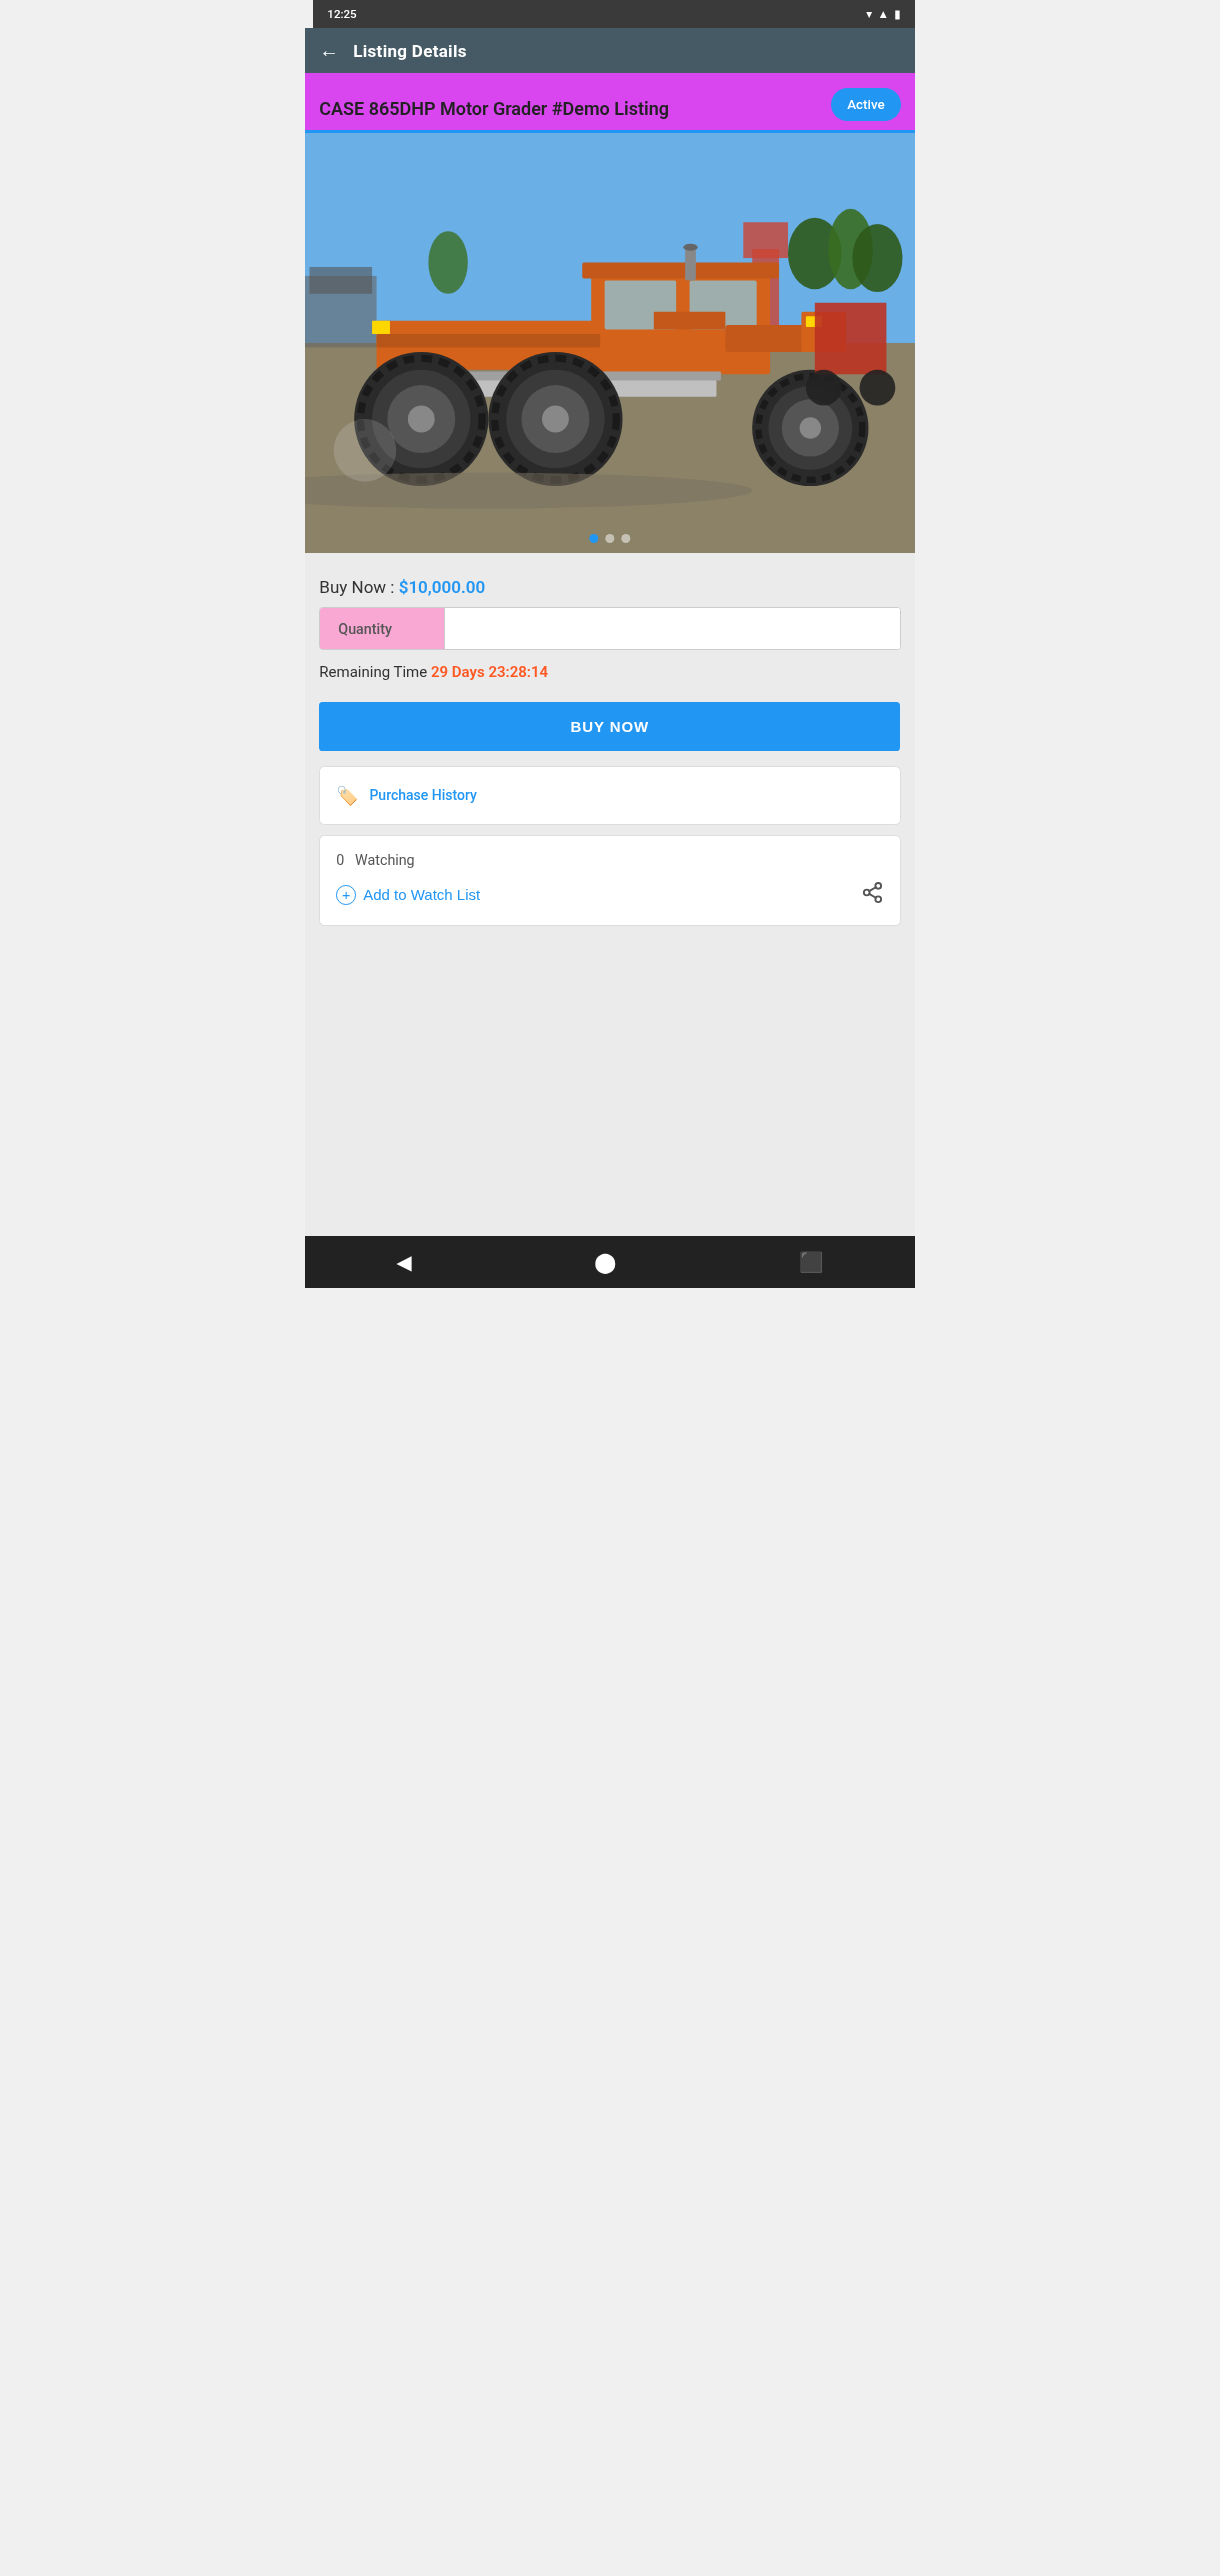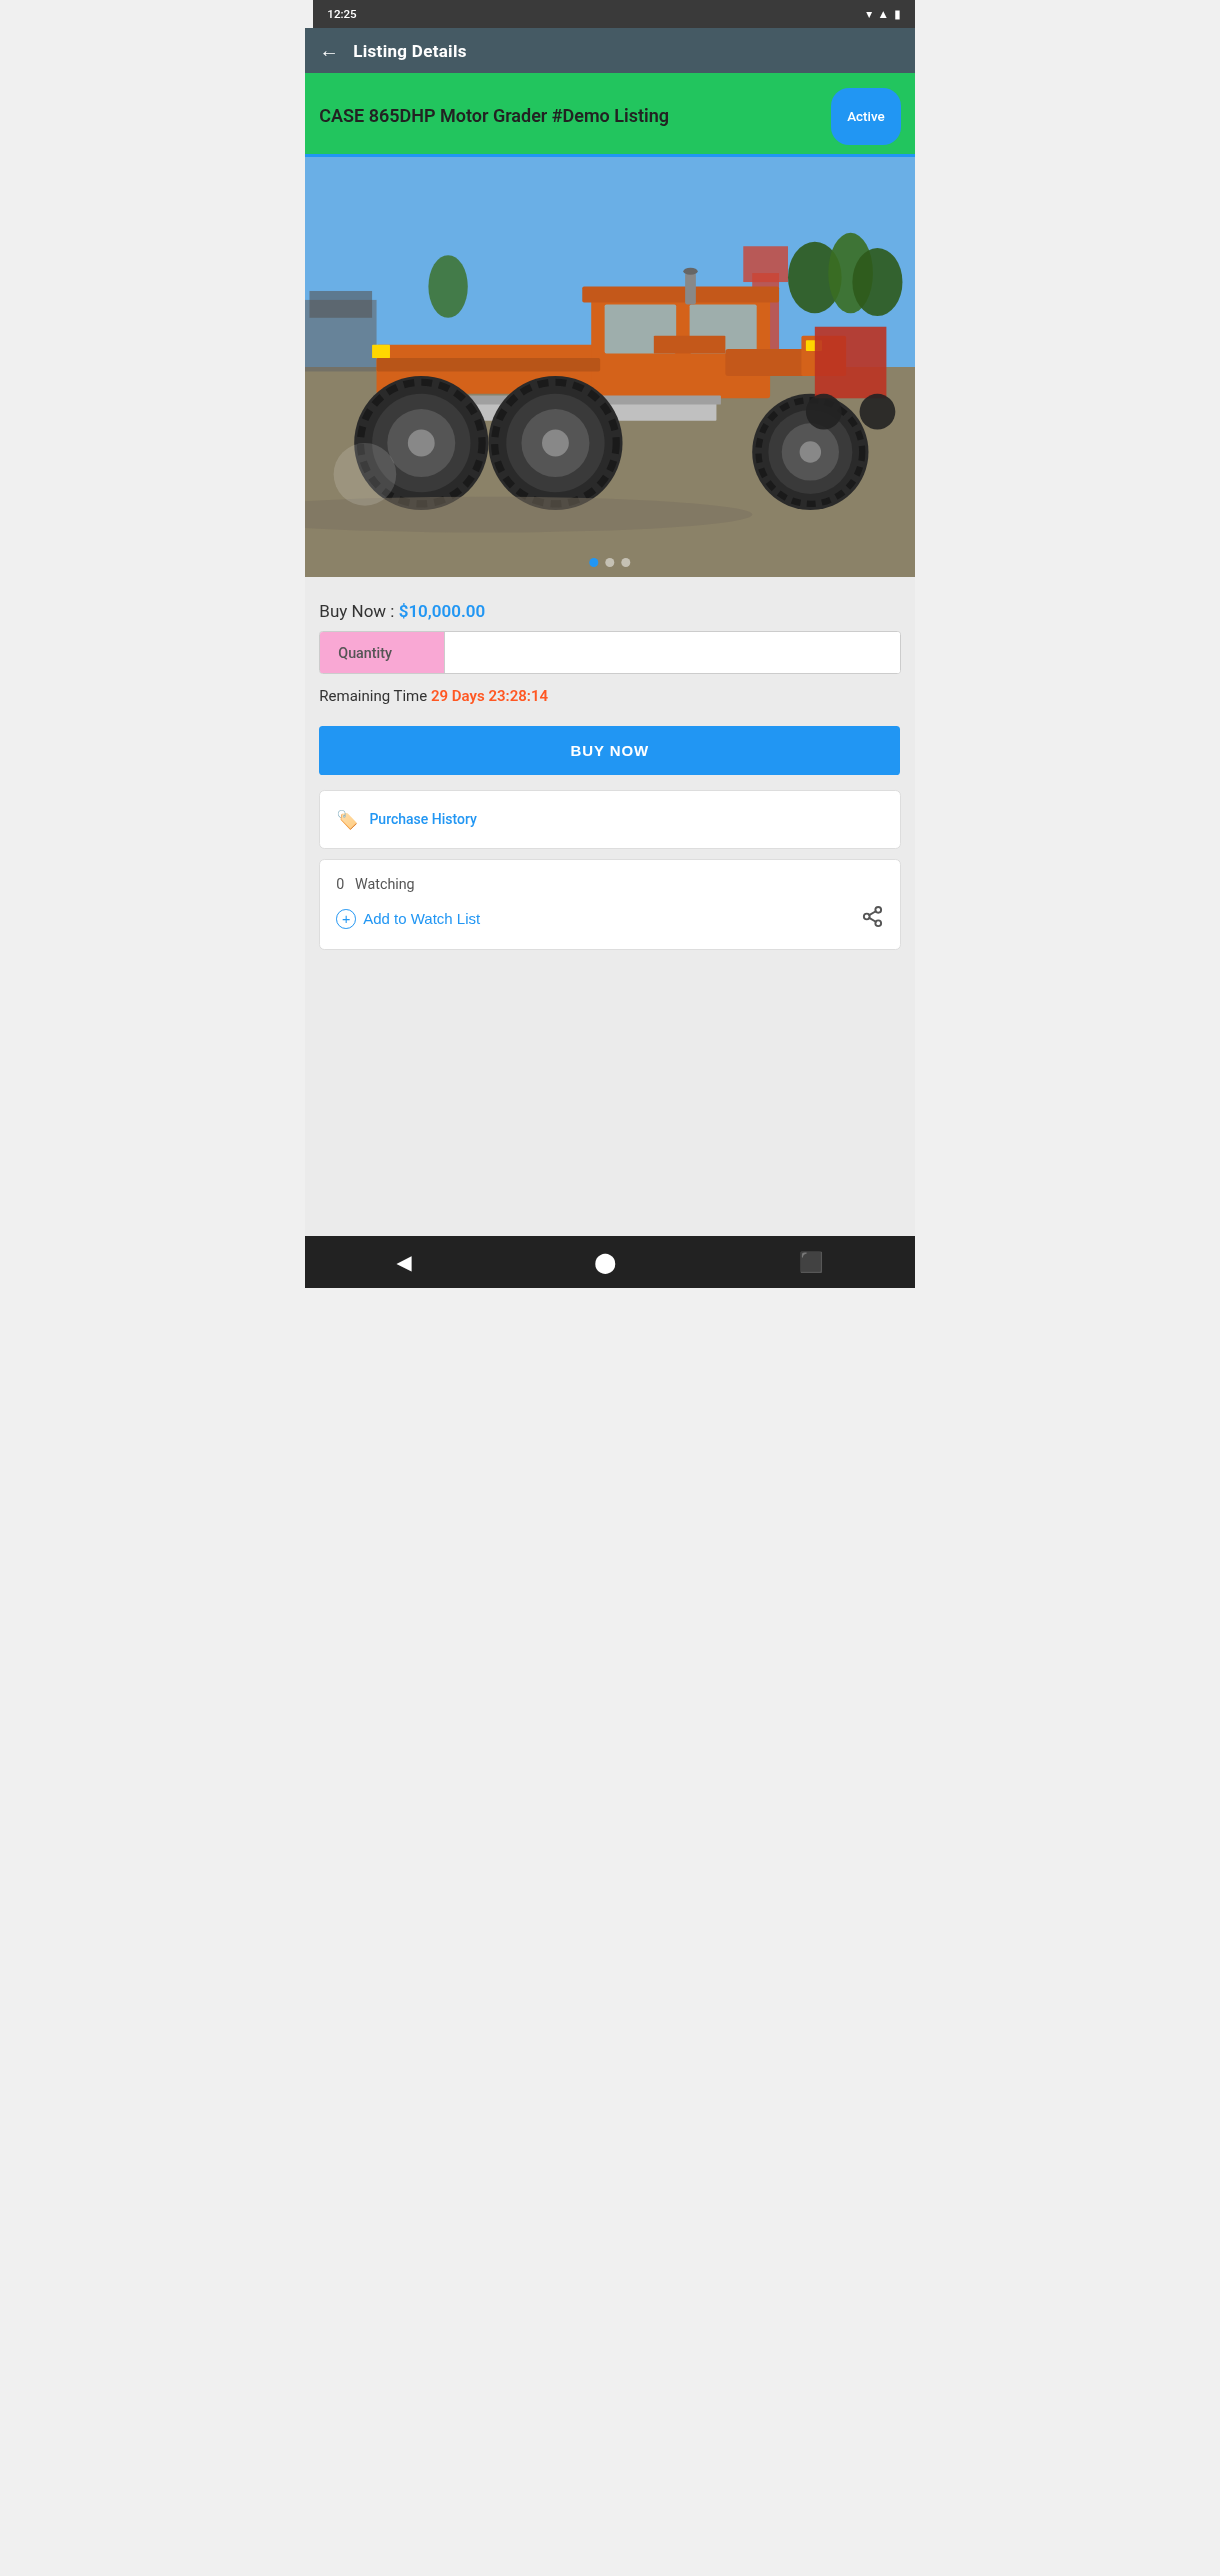--- a/index.html
+++ b/index.html
@@ -67,42 +67,42 @@
 
     
     .content {
       flex: 1;
       background: #ebebeb;
       padding: 0;
     }
 
     
     .title-section {
-      background: #22c55e;
+      background: #d946ef;
       padding: 14.3px 14.3px 9px 14.3px;
       display: flex;
       justify-content: space-between;
-      align-items: center;
+      align-items: flex-end;
     }
 
     .listing-title {
       font-size: 18px;
       font-weight: 600;
       color: #222;
       flex: 1;
       margin-right: 10.7px;
       line-height: 1.3;
     }
 
     .active-badge {
       background: #2196f3;
       color: white;
       font-size: 13.4px;
       font-weight: 500;
-      padding: 21px 16px;
+      padding: 9px 16px;
       border-radius: 18px;
       white-space: nowrap;
       flex-shrink: 0;
     }
 
     
     .progress-bar {
       height: 3.6px;
       background: #ddd;
       position: relative;

